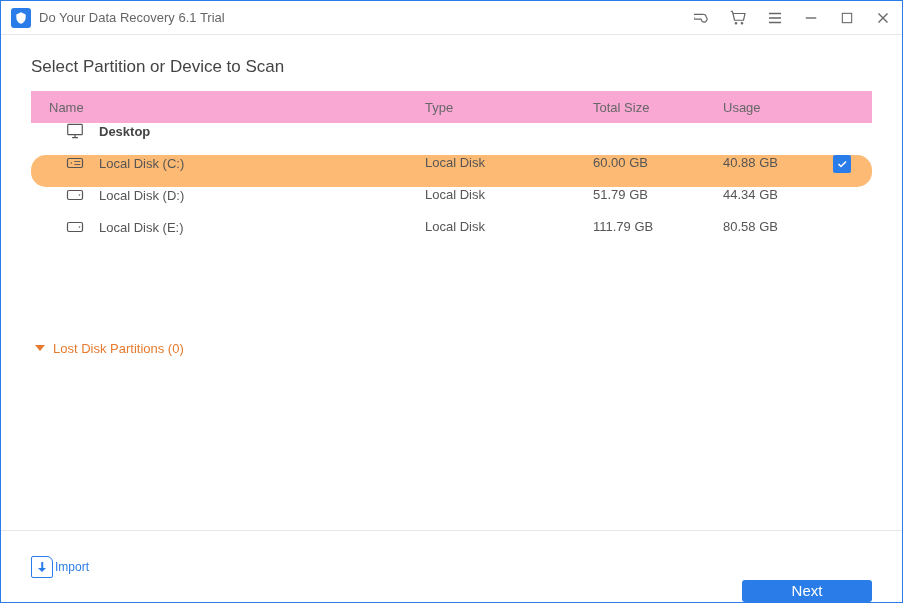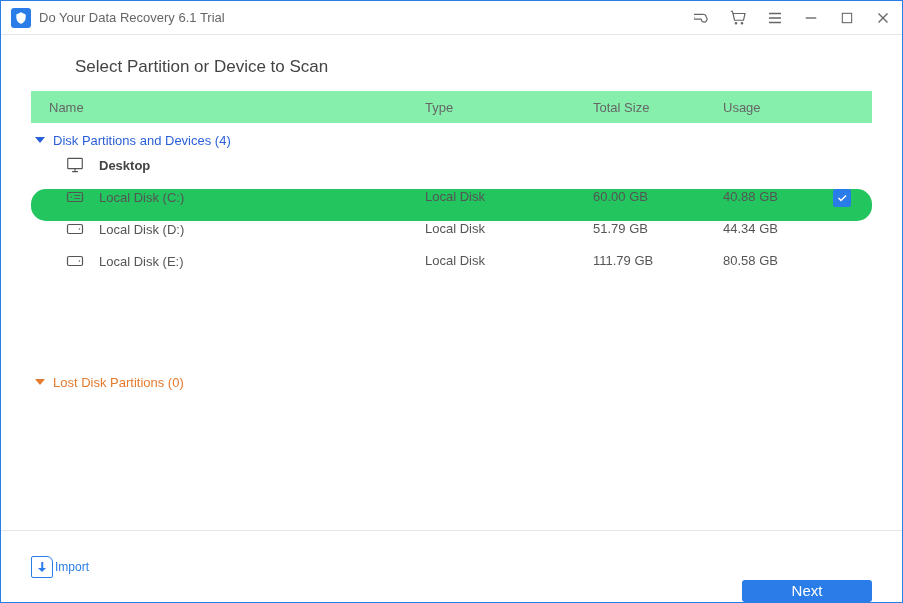--- a/index.html
+++ b/index.html
@@ -4,35 +4,35 @@
 <style>
 * { box-sizing: border-box; margin: 0; padding: 0; }
 body { font-family: "Segoe UI", Arial, sans-serif; font-size: 13px; color: #555; background: #fff; }
 .window { width: 903px; height: 603px; border: 1px solid #2a7de8; display: flex; flex-direction: column; }
 .titlebar { height: 34px; display: flex; align-items: center; padding: 0 10px; border-bottom: 1px solid #e6e6e6; color: #666; }
 .logo { width: 20px; height: 20px; border-radius: 3px; background: #2a7de8; margin-right: 8px; display:flex;align-items:center;justify-content:center; }
 .title { flex: 1; font-size: 13px; }
 .title-controls { display: flex; gap: 18px; align-items: center; }
 .title-controls .ico { width: 18px; height: 18px; display:flex;align-items:center;justify-content:center; cursor: pointer; color:#666; }
 .content { flex: 1; padding: 22px 30px 0 30px; }
-.heading { font-size: 17px; color: #444; margin-bottom: 14px; margin-left: 44px; }
-.table-header { background: #86efac; height: 32px; display: flex; align-items: center; padding-left: 18px; color:#666; font-size:13px; }
+.heading { font-size: 17px; color: #444; margin-bottom: 14px; }
+.table-header { background: #f9a8d4; height: 32px; display: flex; align-items: center; padding-left: 18px; color:#666; font-size:13px; }
 .col-name { flex: 0 0 376px; }
 .col-type { flex: 0 0 168px; }
 .col-size { flex: 0 0 130px; }
 .col-usage { flex: 0 0 110px; }
 .col-check { flex: 0 0 30px; }
 .group { display: flex; align-items: center; height: 34px; padding-left: 4px; gap: 8px; cursor:pointer; }
 .tri { width:0;height:0;border-left:5px solid transparent;border-right:5px solid transparent;border-top:6px solid #555; }
 .group.blue { color: #2a5fd8; }
 .group.blue .tri { border-top-color:#2a5fd8; }
 .group.orange { color: #e67a2e; margin-top: 80px;}
 .group.orange .tri { border-top-color:#e67a2e; }
 .row { display: flex; align-items: flex-start; height: 32px; padding-left: 18px; color:#555; cursor:pointer; }
-.row.selected { background: #22c55e; border-radius: 15px; }
+.row.selected { background: #fdba74; border-radius: 15px; }
 .dev-ico { width: 24px; margin-right: 12px; display:flex;align-items:center;justify-content:center; }
 .dev-name-cell { display:flex; align-items:center; width: 376px; padding-left: 14px;}
 .bold { font-weight: 600; color:#444; }
 .check { width:18px;height:18px;background:#2a7de8;border-radius:2px;display:flex;align-items:center;justify-content:center; }
 .footer { border-top: 1px solid #e6e6e6; height: 72px; display:flex; align-items:center; padding: 0 30px; justify-content: space-between; }
 .import { display:flex; align-items:center; color:#2a7de8; font-size:12px; cursor:pointer; gap:2px;}
 .import-ico { width:22px;height:22px;border:1.5px solid #2a7de8; border-radius:2px; position:relative; border-top-right-radius: 6px;}
 .import-ico::before { content:""; position:absolute; left:50%; top:5px; width:1.5px; height:8px; background:#2a7de8; transform:translateX(-50%);}
 .import-ico::after { content:""; position:absolute; left:50%; top:11px; width:0;height:0;border-left:4px solid transparent;border-right:4px solid transparent;border-top:4px solid #2a7de8; transform:translateX(-50%);}
 .next-btn { width: 130px; height: 22px; background:#2a7de8; color:#fff; border:none; border-radius:3px; font-size:15px; cursor:pointer;margin-top:48px; }
@@ -87,24 +87,20 @@
   <div class="content">
     <div class="heading">Select Partition or Device to Scan</div>
 
     <div class="table-header">
       <div class="col-name">Name</div>
       <div class="col-type">Type</div>
       <div class="col-size">Total Size</div>
       <div class="col-usage">Usage</div>
     </div>
 
-    <div class="group blue">
-      <span class="tri"></span>
-      <span>Disk Partitions and Devices (4)</span>
-    </div>
 
     <div id="rows-container">
         <div class="row">
           <div class="dev-name-cell">
             <span class="dev-ico">
               <svg width="18" height="16" viewBox="0 0 24 22">
                 <rect x="2" y="2" width="20" height="14" rx="1" fill="none" stroke="#555" stroke-width="1.6"></rect>
                 <path stroke="#555" stroke-width="1.6" d="M8 20h8M12 16v4"></path>
               </svg>
             </span>

